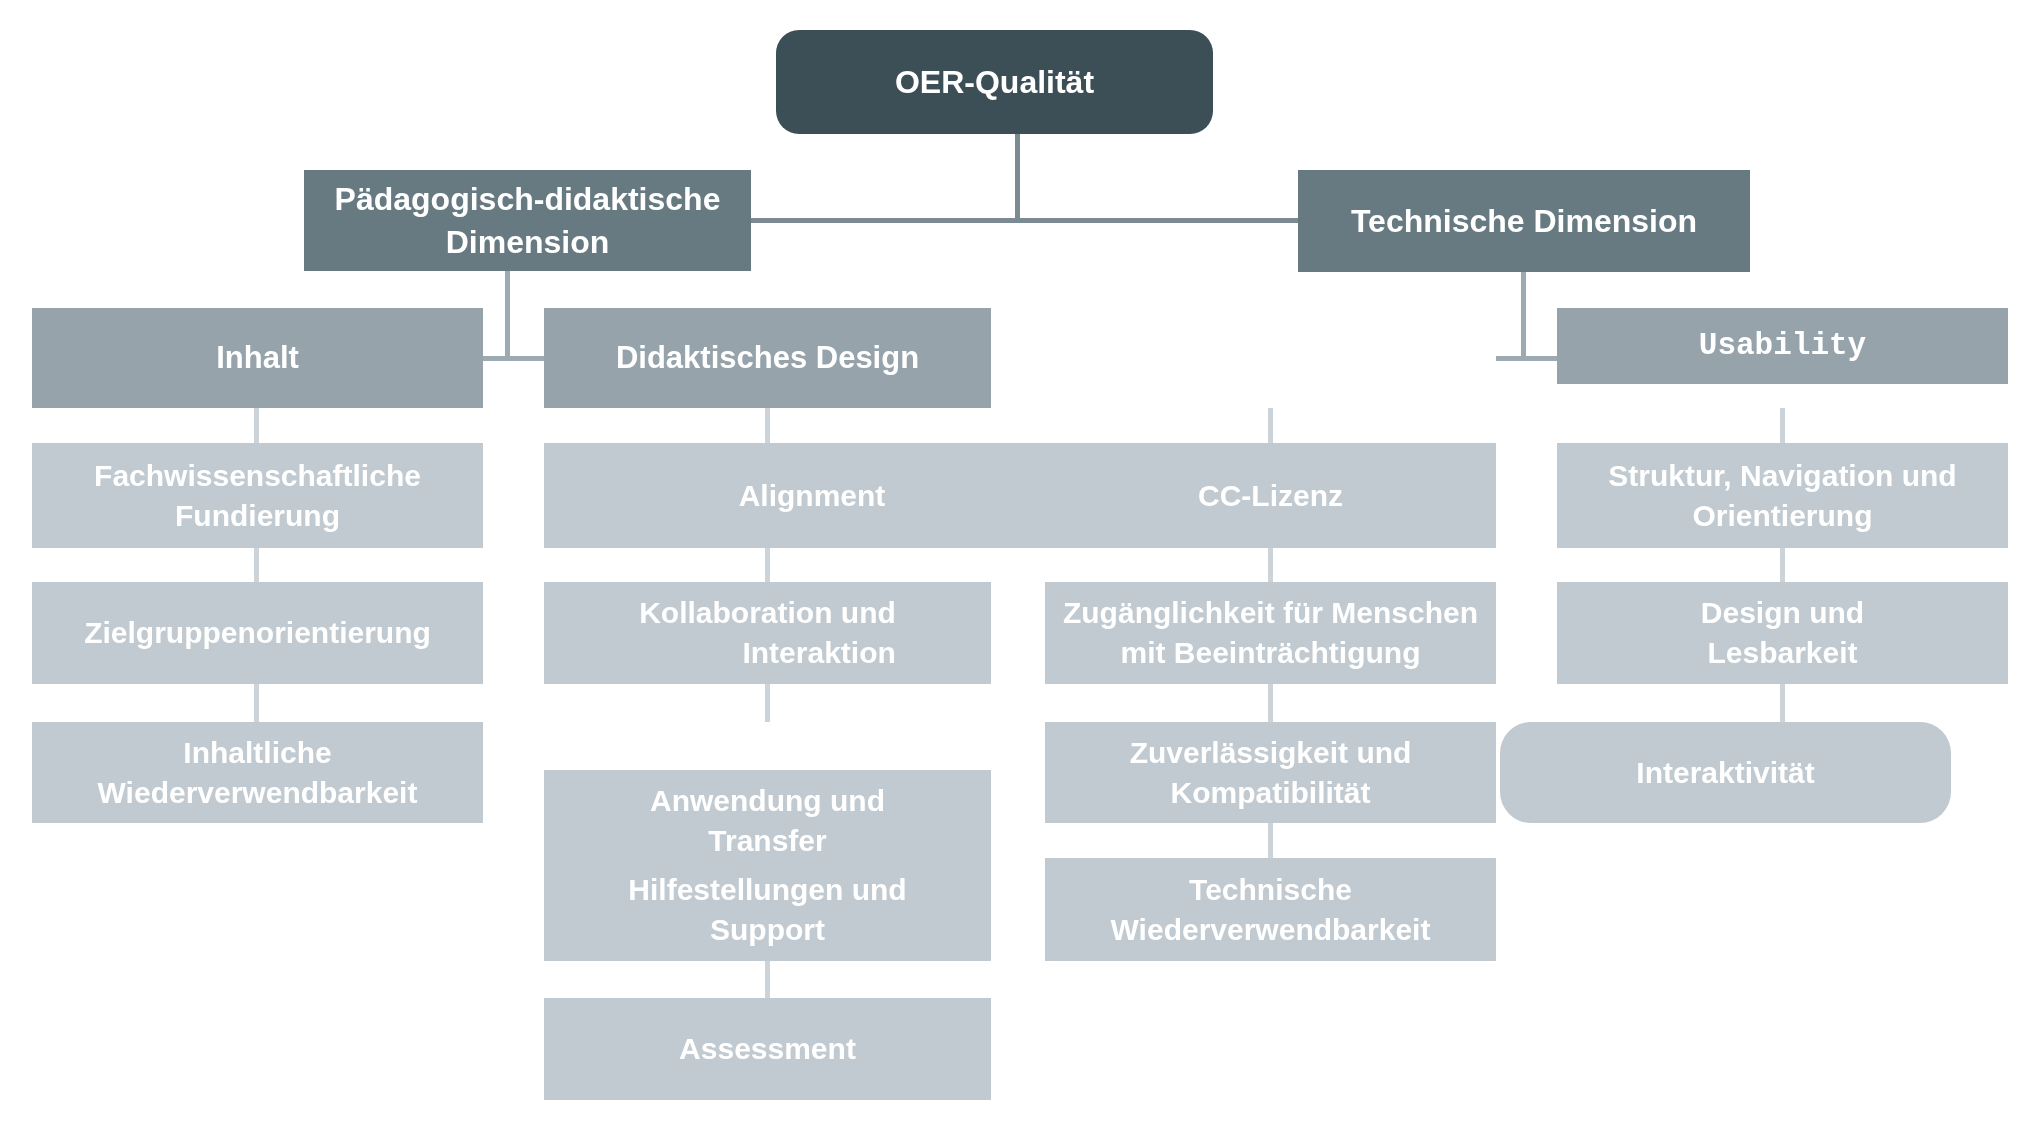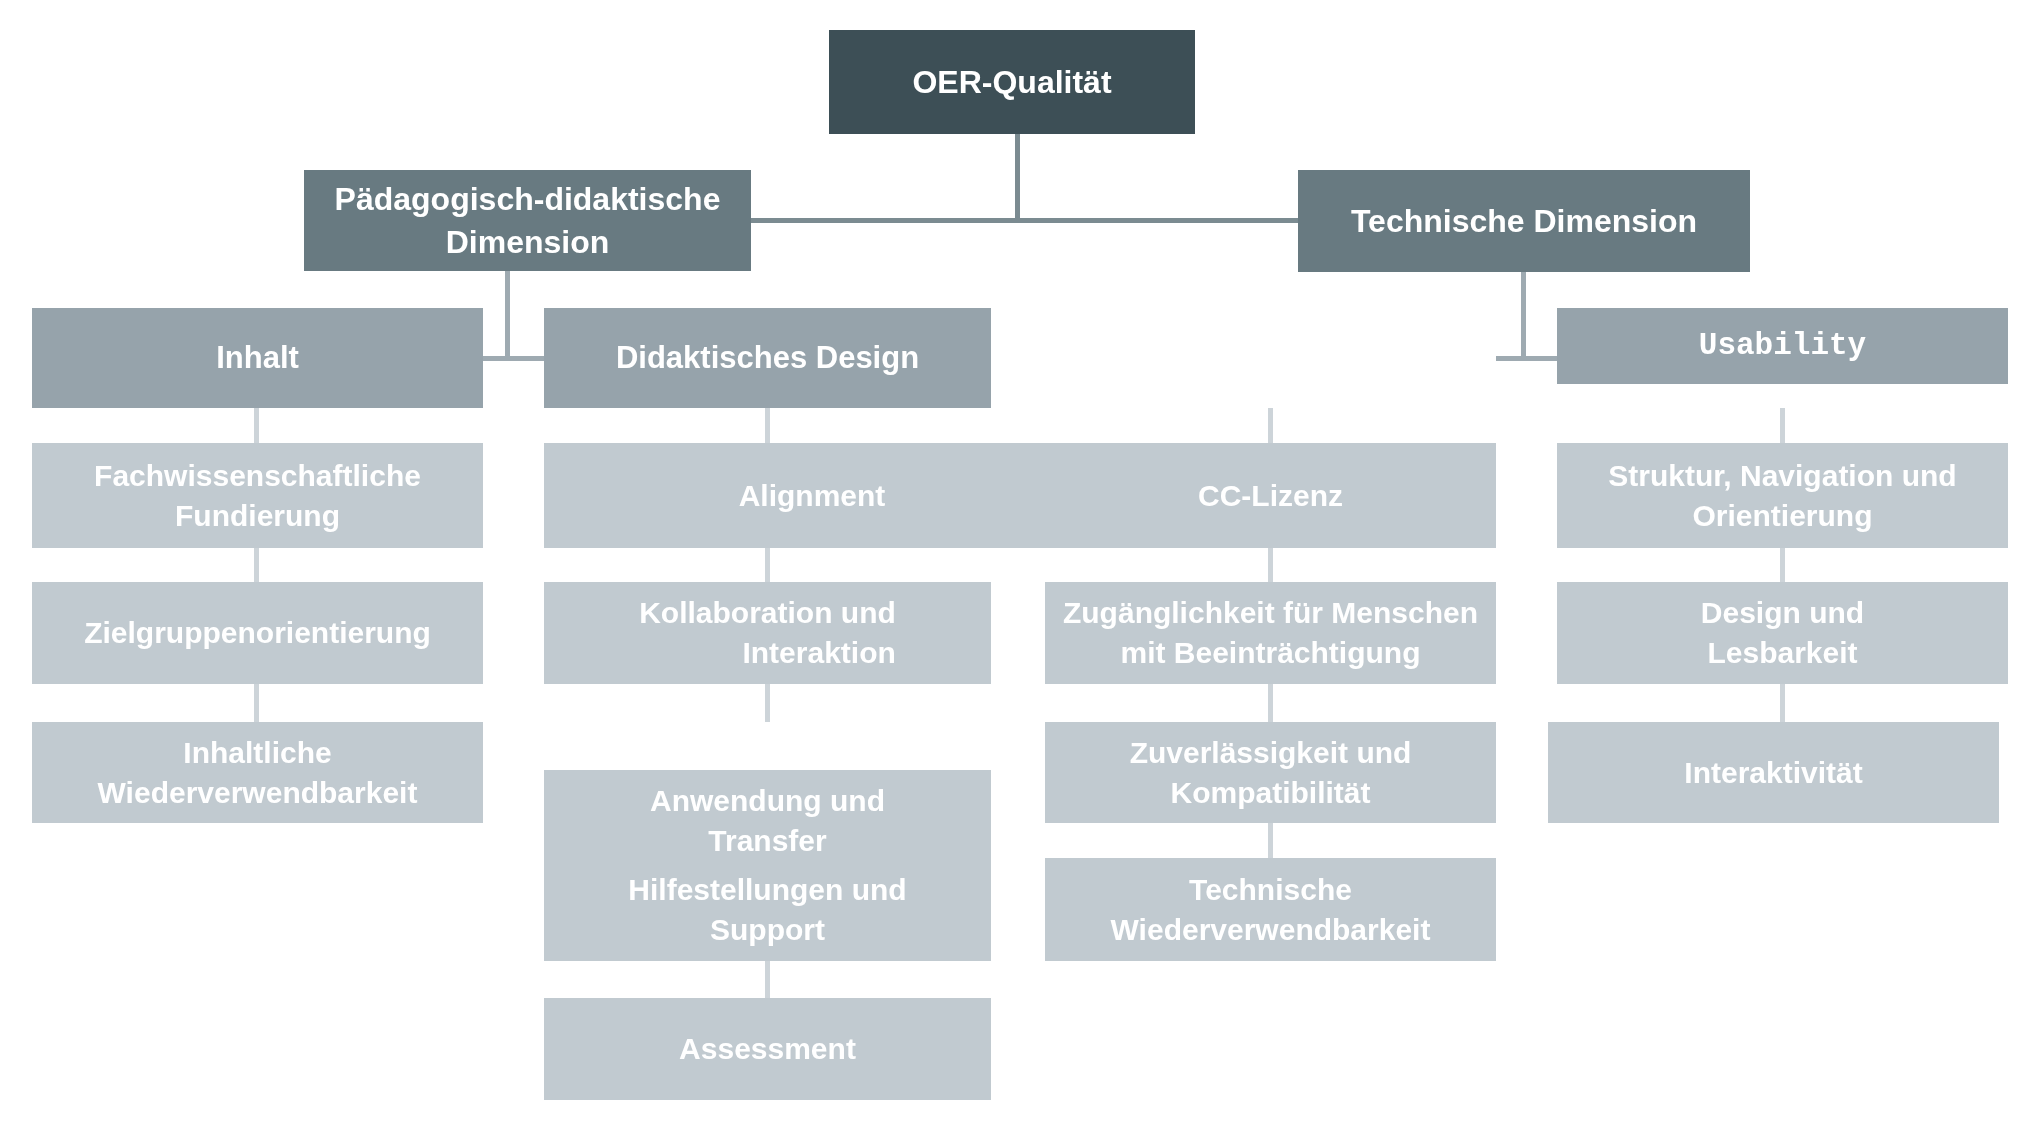--- a/index.html
+++ b/index.html
@@ -54,21 +54,21 @@
   <div class="connector light" style="left:254px;top:684px;width:5px;height:38px;"></div>
   <div class="connector light" style="left:765px;top:684px;width:5px;height:38px;"></div>
   <div class="connector light" style="left:1268px;top:684px;width:5px;height:38px;"></div>
   <div class="connector light" style="left:1780px;top:684px;width:5px;height:38px;"></div>
 
   <div class="connector light" style="left:765px;top:823px;width:5px;height:35px;"></div>
   <div class="connector light" style="left:1268px;top:823px;width:5px;height:35px;"></div>
 
   <div class="connector light" style="left:765px;top:961px;width:5px;height:37px;"></div>
 
-  <div class="node lvl1" style="left:829px;top:30px;width:366px;height:104px;">OER-Qualität</div>
+  <div class="node lvl1" style="left:776px;top:30px;width:437px;height:104px;border-radius:23px;">OER-Qualität</div>
 
   <div class="node lvl2" style="left:304px;top:170px;width:447px;height:101px;">Pädagogisch-didaktische
 Dimension</div>
   <div class="node lvl2" style="left:1298px;top:170px;width:452px;height:102px;">Technische Dimension</div>
 
   <div class="node lvl3" style="left:32px;top:308px;width:451px;height:100px;">Inhalt</div>
   <div class="node lvl3" style="left:544px;top:308px;width:447px;height:100px;">Didaktisches Design</div>
   <div class="node lvl3" style="left:1557px;top:308px;width:451px;height:76px;font-family:Liberation Mono, monospace;">Usability</div>
 
   <div class="node lvl4" style="left:32px;top:443px;width:451px;height:105px;">Fachwissenschaftliche
@@ -91,15 +91,15 @@
 mit Beeinträchtigung</div>
   <div class="node lvl4" style="left:1045px;top:722px;width:451px;height:101px;">Zuverlässigkeit und
 Kompatibilität</div>
   <div class="node lvl4" style="left:1045px;top:858px;width:451px;height:103px;">Technische
 Wiederverwendbarkeit</div>
 
   <div class="node lvl4" style="left:1557px;top:443px;width:451px;height:105px;">Struktur, Navigation und
 Orientierung</div>
   <div class="node lvl4" style="left:1557px;top:582px;width:451px;height:102px;">Design und
 Lesbarkeit</div>
-  <div class="node lvl4" style="left:1548px;top:722px;width:451px;height:101px;">Interaktivität</div>
+  <div class="node lvl4" style="left:1500px;top:722px;width:451px;height:101px;border-radius:31px;">Interaktivität</div>
 
 </div>
 
 </body></html>

